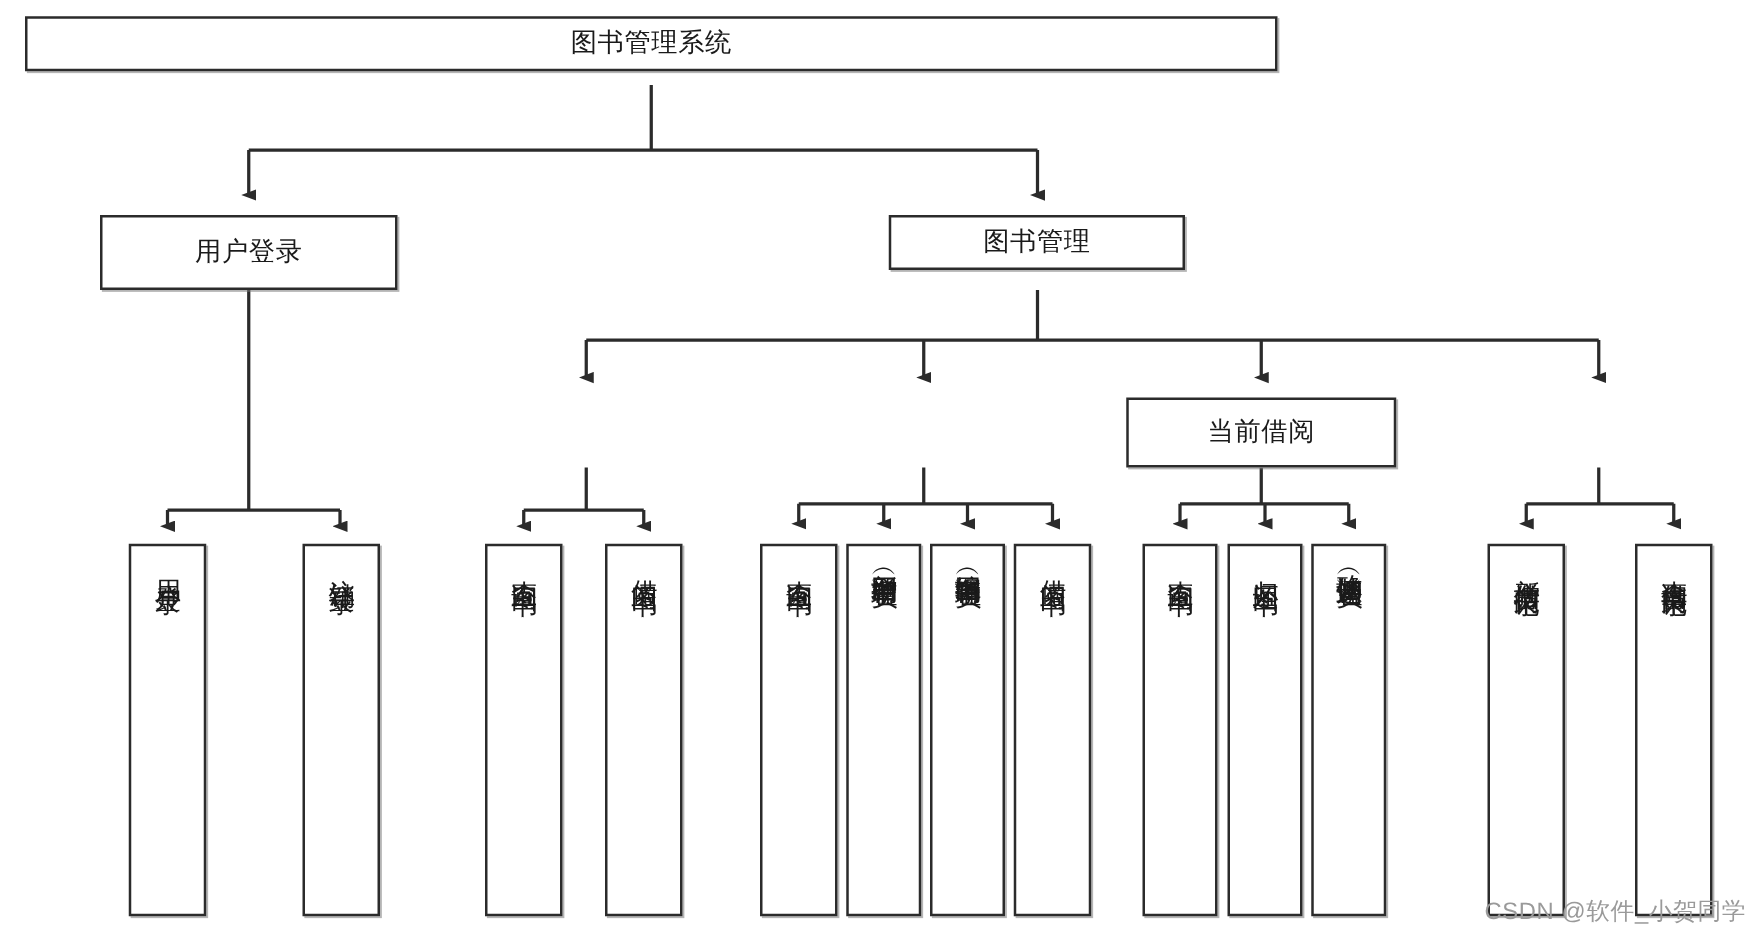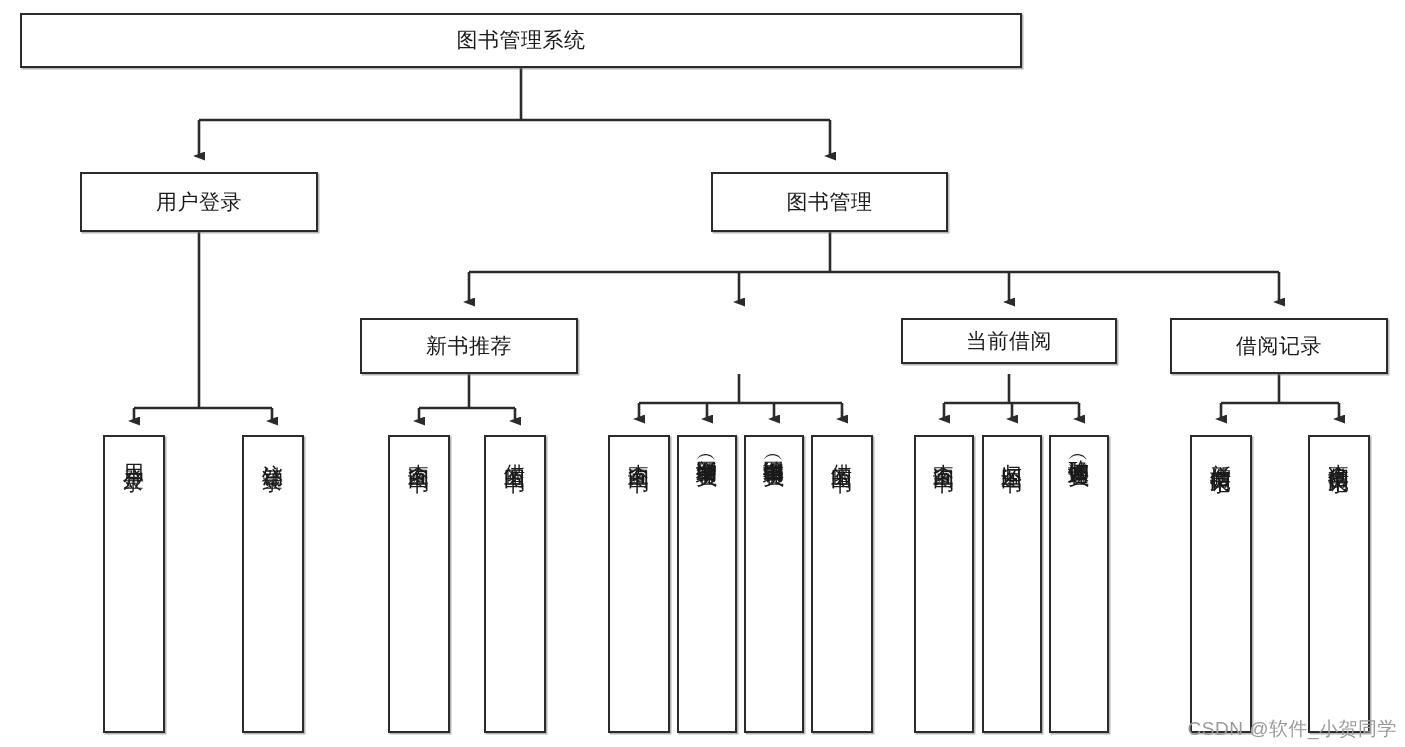--- a/index.html
+++ b/index.html
@@ -114,39 +114,33 @@
       <path d="M1012,403 L1012,419" marker-end="url(#arrow)"></path>
       <path d="M1079,403 L1079,419" marker-end="url(#arrow)"></path>
 
       <path d="M1279,374 L1279,403"></path>
       <path d="M1221,403 L1339,403"></path>
       <path d="M1221,403 L1221,419" marker-end="url(#arrow)"></path>
       <path d="M1339,403 L1339,419" marker-end="url(#arrow)"></path>
     </g>
   </svg>
 
-  <div class="node horiz" style="left:20px; top:13px; width:1002px; height:55px;">
+  <div class="node horiz" style="left:20px; top:13px; width:1002px; height:44px;">
     <span class="label">图书管理系统</span>
   </div>
 
   <div class="node horiz" style="left:80px; top:172px; width:238px; height:60px;">
     <span class="label">用户登录</span>
   </div>
-  <div class="node horiz" style="left:711px; top:172px; width:237px; height:60px;">
+  <div class="node horiz" style="left:711px; top:172px; width:237px; height:44px;">
     <span class="label">图书管理</span>
   </div>
 
-  <div class="node horiz" style="left:360px; top:318px; width:218px; height:56px;">
-    <span class="label">新书推荐</span>
-  </div>
-  <div class="node horiz" style="left:901px; top:318px; width:216px; height:46px;justify-content:center;">
+  <div class="node horiz" style="left:901px; top:318px; width:216px; height:56px;justify-content:center;">
     <span class="label">当前借阅</span>
-  </div>
-  <div class="node horiz" style="left:1170px; top:318px; width:218px; height:56px;">
-    <span class="label">借阅记录</span>
   </div>
 
   <div class="node vert" style="left:103px; top:435px; width:62px; height:298px;">
     <span class="label">用户登录</span>
   </div>
   <div class="node vert" style="left:242px; top:435px; width:62px; height:298px;">
     <span class="label">注销登录</span>
   </div>
   <div class="node vert" style="left:388px; top:435px; width:62px; height:298px;">
     <span class="label">查询图书</span>

